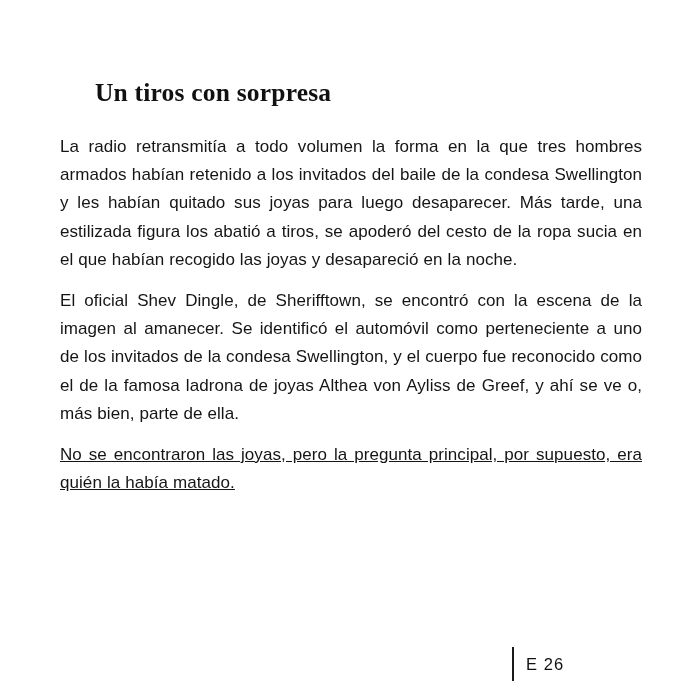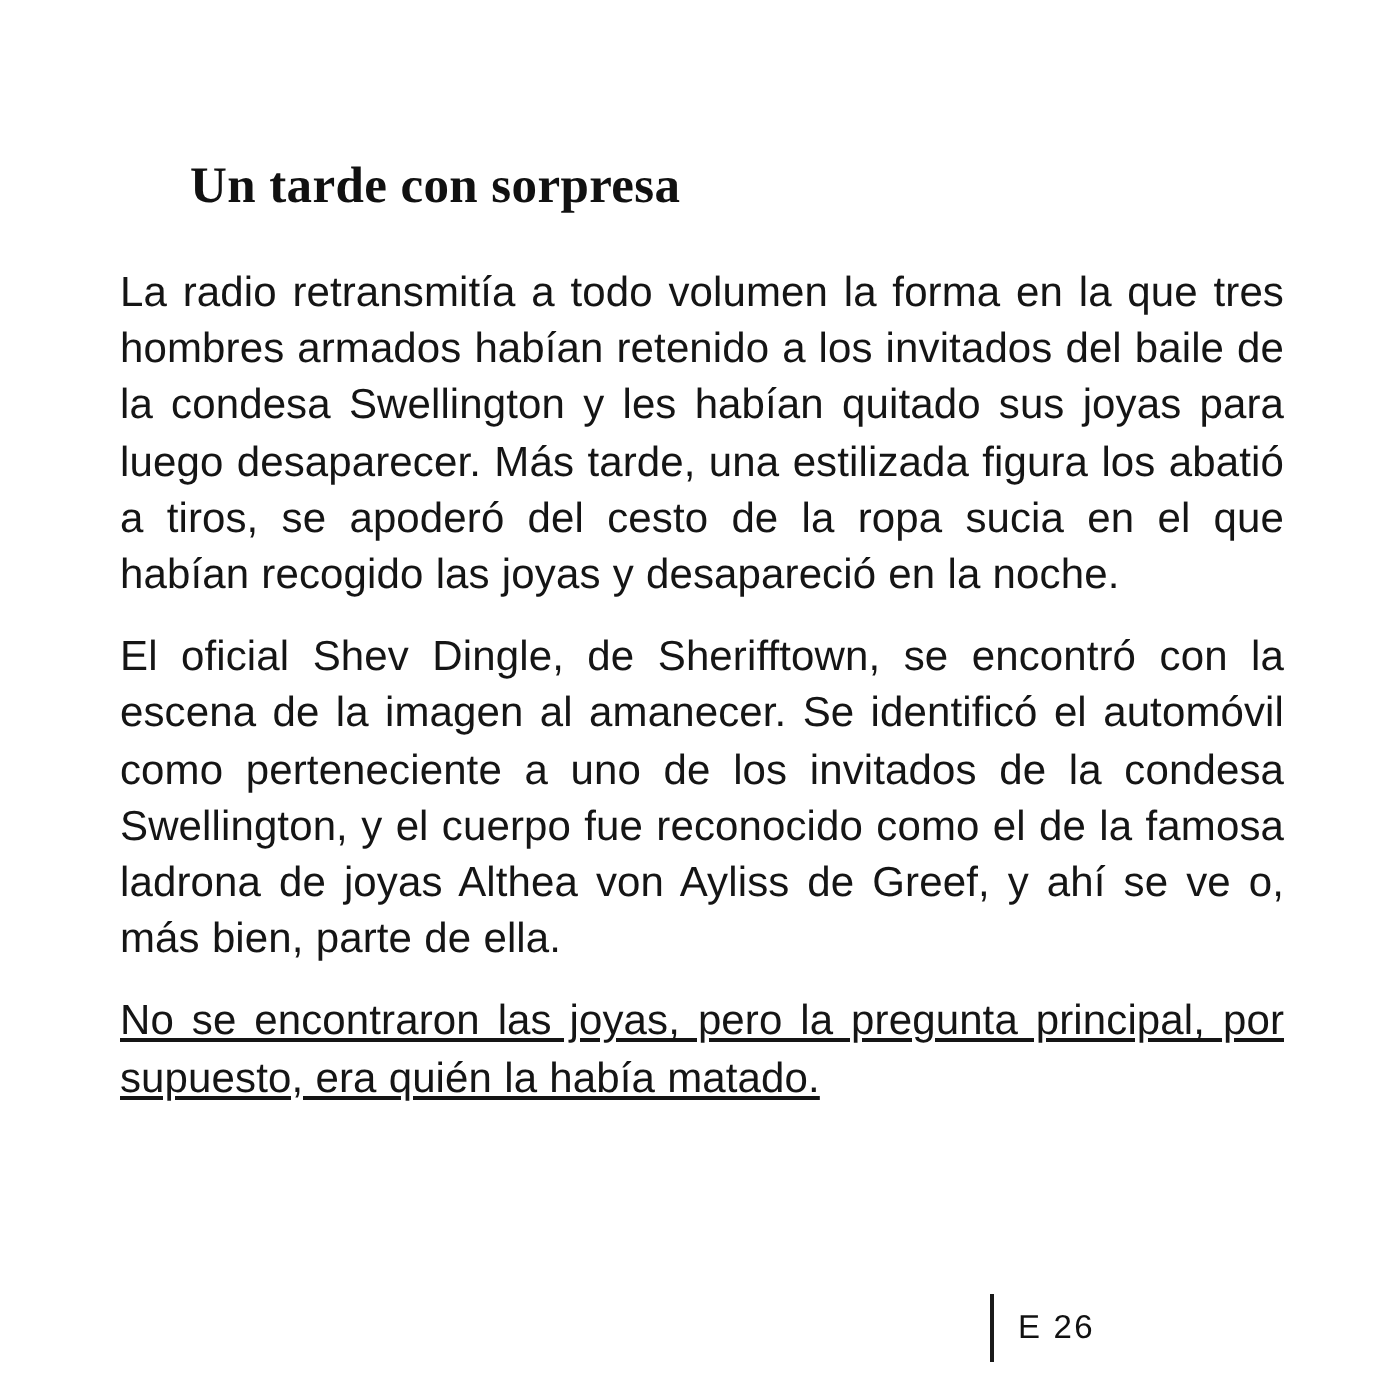--- a/index.html
+++ b/index.html
@@ -42,38 +42,38 @@
   .body-block {
     position: absolute;
     left: 60px;
     top: 133px;
     width: 582px;
   }
 
   .para {
     margin: 0 0 13px 0;
     font-family: "Liberation Sans", sans-serif;
-    font-size: 21px;
+    font-size: 17px;
     line-height: 28.2px;
     color: #151515;
     text-align: justify;
     text-justify: inter-word;
     letter-spacing: 0.06px;
     word-spacing: 0.2px;
   }
   .para:last-child {
     margin-bottom: 0;
     text-decoration: underline;
   }
   
 
   
   .footer {
     position: absolute;
-    left: 495px;
+    left: 512px;
     top: 647px;
     display: flex;
     align-items: center;
     height: 34px;
     justify-content: space-between;
   }
   .footer-rule {
     width: 2px;
     height: 34px;
     background: #1a1a1a;
@@ -87,21 +87,21 @@
     letter-spacing: 1.1px;
     white-space: nowrap;
     line-height: 1;
   }
 </style>
 </head>
 <body>
 
 <div id="page">
 
-  <h1 class="page-title">Un tarde con sorpresa</h1>
+  <h1 class="page-title">Un tiros con sorpresa</h1>
 
   <div class="body-block">
     <p class="para">La radio retransmitía a todo volumen la forma en la que tres hombres armados habían retenido a los invitados del baile de la condesa Swellington y les habían quitado sus joyas para luego desaparecer. Más tarde, una estilizada figura los abatió a tiros, se apoderó del cesto de la ropa sucia en el que habían recogido las joyas y desapareció en la noche.</p>
     <p class="para">El oficial Shev Dingle, de Sherifftown, se encontró con la escena de la imagen al amanecer. Se identificó el automóvil como perteneciente a uno de los invitados de la condesa Swellington, y el cuerpo fue reconocido como el de la famosa ladrona de joyas Althea von Ayliss de Greef, y ahí se ve o, más bien, parte de ella.</p>
     <p class="para">No se encontraron las joyas, pero la pregunta principal, por supuesto, era quién la había matado.</p>
   </div>
 
   <div class="footer">
     <div class="footer-rule"></div>
     <div class="folio">E 26</div>

